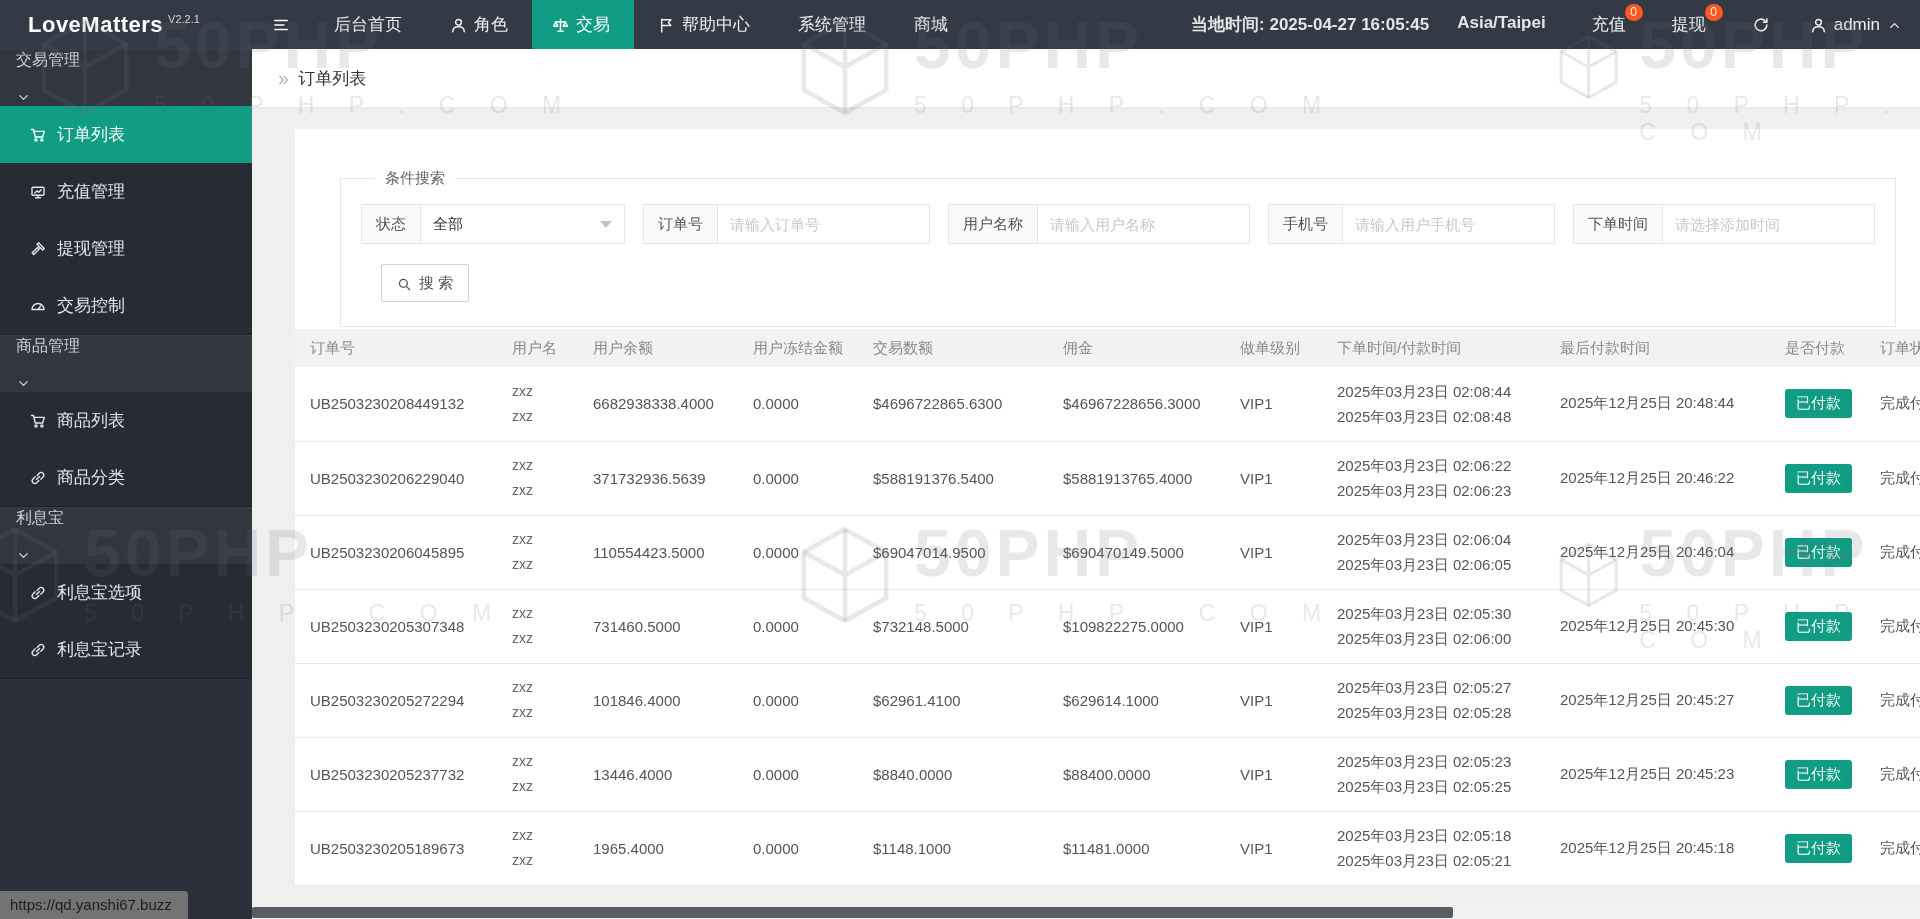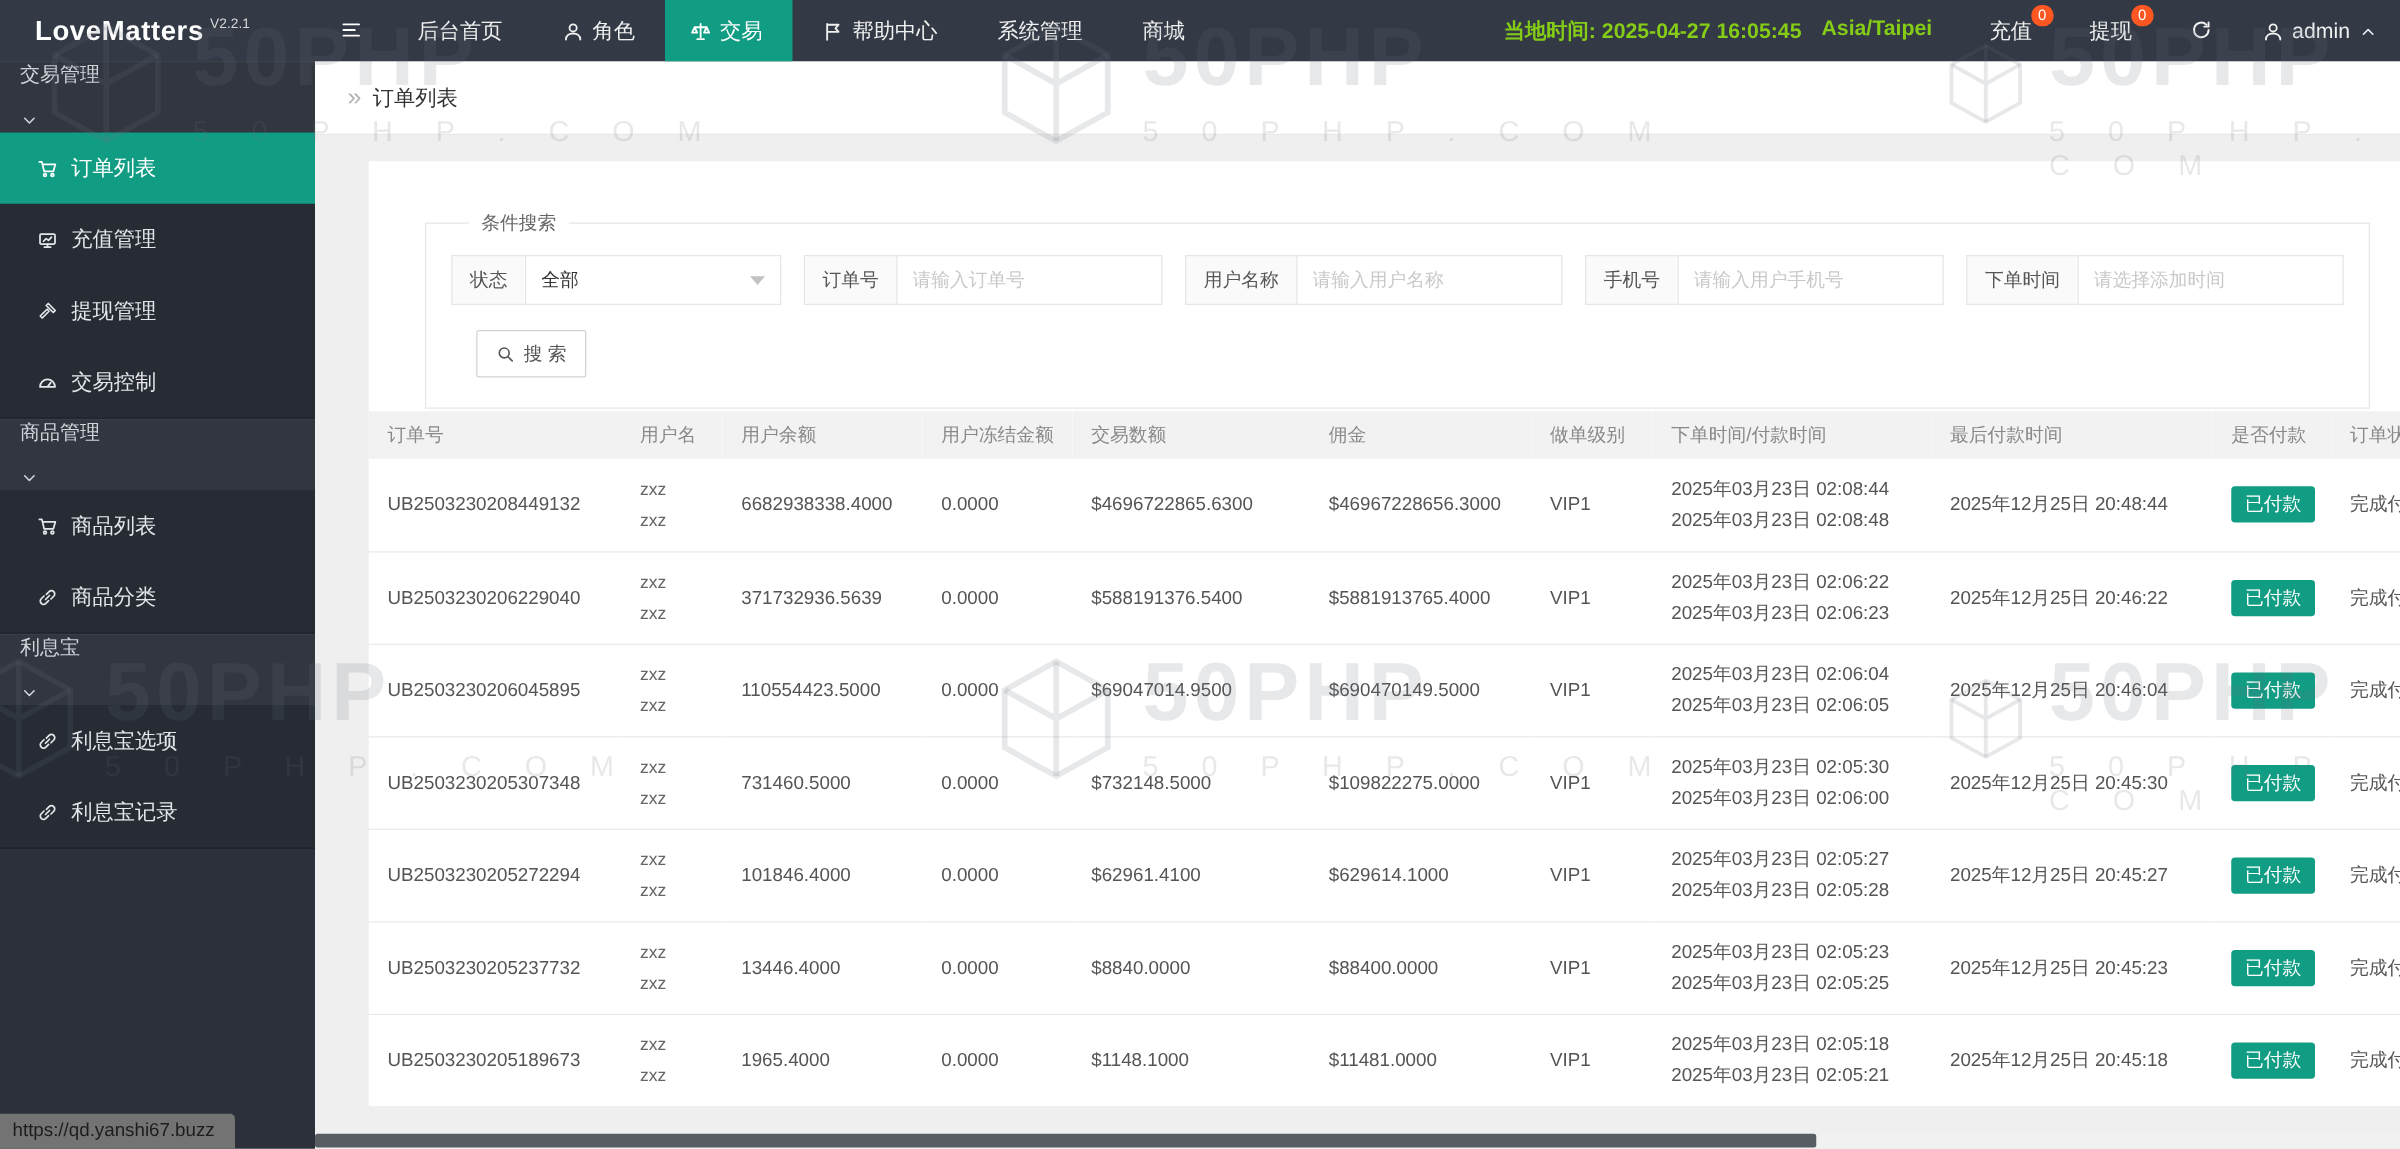--- a/index.html
+++ b/index.html
@@ -11,21 +11,21 @@
     background:#333945; display:flex; align-items:stretch; color:#f0f0f0; z-index:20; }
   .logo-box { width:252px; display:flex; align-items:center; padding-left:28px; }
   .logo { font-size:22px; font-weight:bold; color:#fff; letter-spacing:.5px; }
   .logo-ver { font-size:11px; color:#d8d8d8; margin-left:5px; transform:translateY(-6px); }
   .nav-toggle { display:flex; align-items:center; padding:0 20px; cursor:pointer; color:#fff; }
   .nav-menu { display:flex; align-items:stretch; }
   .nav-item { display:flex; align-items:center; gap:7px; padding:0 24px; font-size:17px;
     color:#f0f0f0; cursor:pointer; white-space:nowrap; }
   .nav-item.active { background:#109d83; color:#fff;padding-left:20px; }
   .nav-right { margin-left:auto; display:flex; align-items:center; padding-right:18px; }
-  .nav-time { font-size:17px; font-weight:bold; color:#84cc16; margin-right:46px; display:flex; gap:16px; }
+  .nav-time { font-size:17px; font-weight:bold; color:#e5e5e5; margin-right:46px; display:flex; gap:28px; }
   .nav-badge-item { position:relative; font-size:17px; margin-right:46px; cursor:pointer; }
   .badge { position:absolute; top:-9px; right:-17px; background:#ff5722; color:#fff;
     font-size:12px; line-height:17px; min-width:18px; text-align:center; border-radius:9px; padding:0 5px; }
   .nav-refresh { margin-right:40px; cursor:pointer; display:flex; align-items:center; }
   .nav-user { display:flex; align-items:center; gap:7px; font-size:17px; cursor:pointer; }
 
   .icon-svg { display:inline-block; vertical-align:middle; }
 
   
   .sidebar { position:absolute; top:49px; left:0; width:252px; height:870px;

